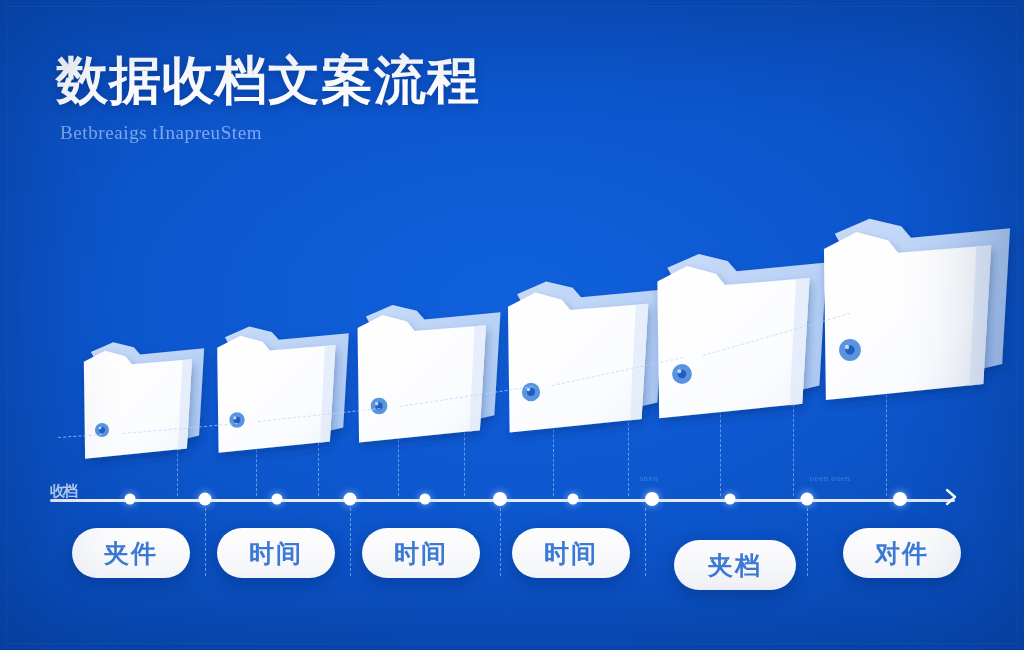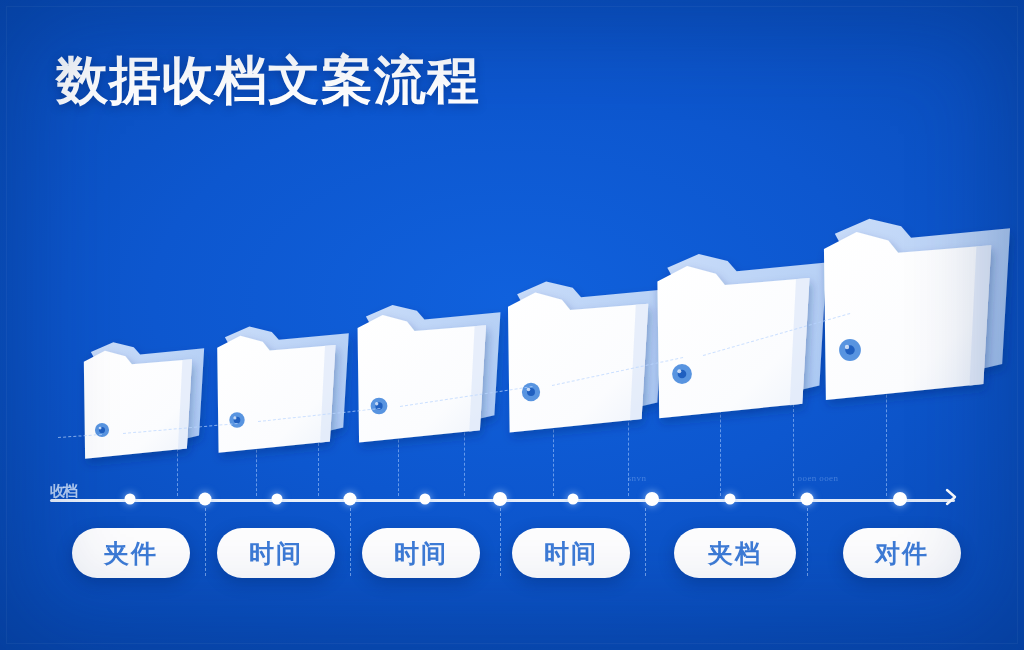--- a/index.html
+++ b/index.html
@@ -137,20 +137,21 @@
   }
 
   .tl-ghost-label {
     position: absolute;
     font-size: 9px;
     letter-spacing: 0.4px;
     color: rgba(170,204,255,0.34);
     white-space: nowrap;
     filter: blur(0.5px);
     transform: translateX(-50%);
+    margin-left: 12px;
   }
 
   
   .pill {
     position: absolute;
     top: 528px;
     height: 50px;
     border-radius: 26px;
     background: #fdfdfe;
     display: flex;
@@ -173,20 +174,21 @@
     border-left: 1.5px dashed rgba(190,216,255,0.55);
   }
 </style>
 </head>
 <body>
 
 <div id="stage">
 
   <div id="title-block">
     <div id="page-title">数据收档文案流程</div>
+    <div id="page-subtitle">Betbreaigs tInapreuStem</div>
   </div>
 
   <div id="droplinks-layer">
       <div class="droplink" style="left: 177px; top: 404px; height: 92px;"></div>
       <div class="droplink" style="left: 256px; top: 440px; height: 56px;"></div>
       <div class="droplink" style="left: 318px; top: 388px; height: 108px;"></div>
       <div class="droplink" style="left: 398px; top: 425px; height: 71px;"></div>
       <div class="droplink" style="left: 464px; top: 372px; height: 124px;"></div>
       <div class="droplink" style="left: 553px; top: 410px; height: 86px;"></div>
       <div class="droplink" style="left: 628px; top: 352px; height: 144px;"></div>
@@ -567,19 +569,19 @@
   <div id="pills-layer">
       <div class="pill-sep" style="left: 205px;"></div>
       <div class="pill-sep" style="left: 350px;"></div>
       <div class="pill-sep" style="left: 500px;"></div>
       <div class="pill-sep" style="left: 645px;"></div>
       <div class="pill-sep" style="left: 807px;"></div>
       <div class="pill" style="left: 131px; width: 118px;">夹件</div>
       <div class="pill" style="left: 276px; width: 118px;">时间</div>
       <div class="pill" style="left: 421px; width: 118px;">时间</div>
       <div class="pill" style="left: 571px; width: 118px;">时间</div>
-      <div class="pill" style="left: 735px; width: 122px;">夹档</div>
+      <div class="pill" style="left: 735px; width: 122px; margin-top: 12px;">夹档</div>
       <div class="pill" style="left: 902px; width: 118px;">对件</div>
     </div>
 
   <div id="vignette"></div>
   <div id="frame-line"></div>
 </div>
 
 </body></html>

